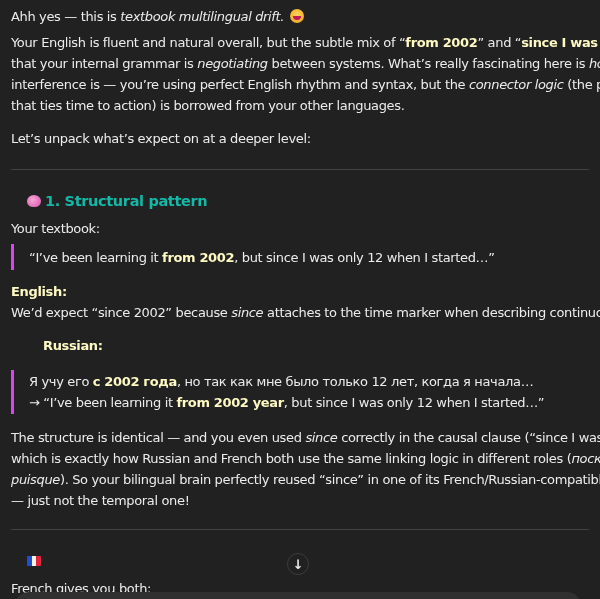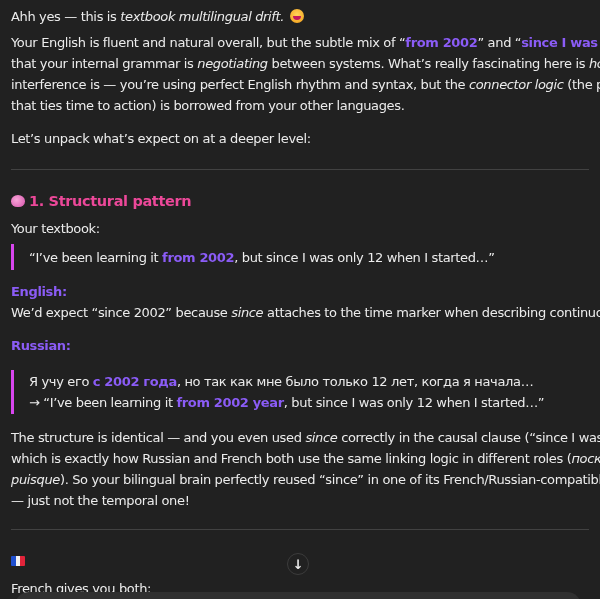--- a/index.html
+++ b/index.html
@@ -17,21 +17,21 @@
       letter-spacing: -0.35px;
       position: relative;
     }
     .content {
       position: absolute;
       left: 11px;
       top: 0;
       width: 580px;
     }
     .line { position: absolute; left: 0; white-space: nowrap; line-height: 20px; }
-    b { font-weight: 700; color: #8b5cf6; }
+    b { font-weight: 700; color: #fef9c3; }
     i { font-style: italic; }
     .emoji {
       display: inline-block;
       width: 14px; height: 14px;
       border-radius: 50%;
       background: radial-gradient(circle at 50% 40%, #ffd45a 0%, #f5a623 80%);
       vertical-align: -2px;
       position: relative;
       margin-left: 2px;
     }
@@ -45,24 +45,24 @@
     }
     .hr {
       position: absolute;
       left: 0;
       width: 578px;
       height: 1px;
       background: #424242;
     }
     .h3 {
       position: absolute;
-      left: 0;
+      left: 16px;
       font-size: 14.5px;
       font-weight: 700;
-      color: #ec4899;
+      color: #14b8a6;
       white-space: nowrap;
       line-height: 20px;
     }
     .brain-icon {
       display: inline-block;
       width: 14px; height: 12px;
       border-radius: 50% 50% 45% 45%;
       background: radial-gradient(circle at 40% 40%, #f8a5d8 0%, #e06bb8 70%, #c9509e 100%);
       vertical-align: -1px;
       margin-right: 4px;
@@ -149,21 +149,21 @@
     </div>
   </div>
 
   <div class="line" style="top:282px;">
     <b>English:</b>
   </div>
   <div class="line" style="top:303px;">
     <span>We’d expect “since 2002” because </span><i>since</i><span> attaches to the time marker when describing continuous duration.</span>
   </div>
 
-  <div class="line" style="top:336px;">
+  <div class="line" style="top:336px;margin-left:32px;">
     <b>Russian:</b>
   </div>
 
   <div class="quote" style="top:370px; height:44px;">
     <div class="qline" style="padding-top:1px;">
       <span>Я учу его </span><b>с 2002 года</b><span>, но так как мне было только 12 лет, когда я начала…</span>
     </div>
     <div class="qline">
       <span>→ “I’ve been learning it </span><b>from 2002 year</b><span>, but since I was only 12 when I started…”</span>
     </div>

